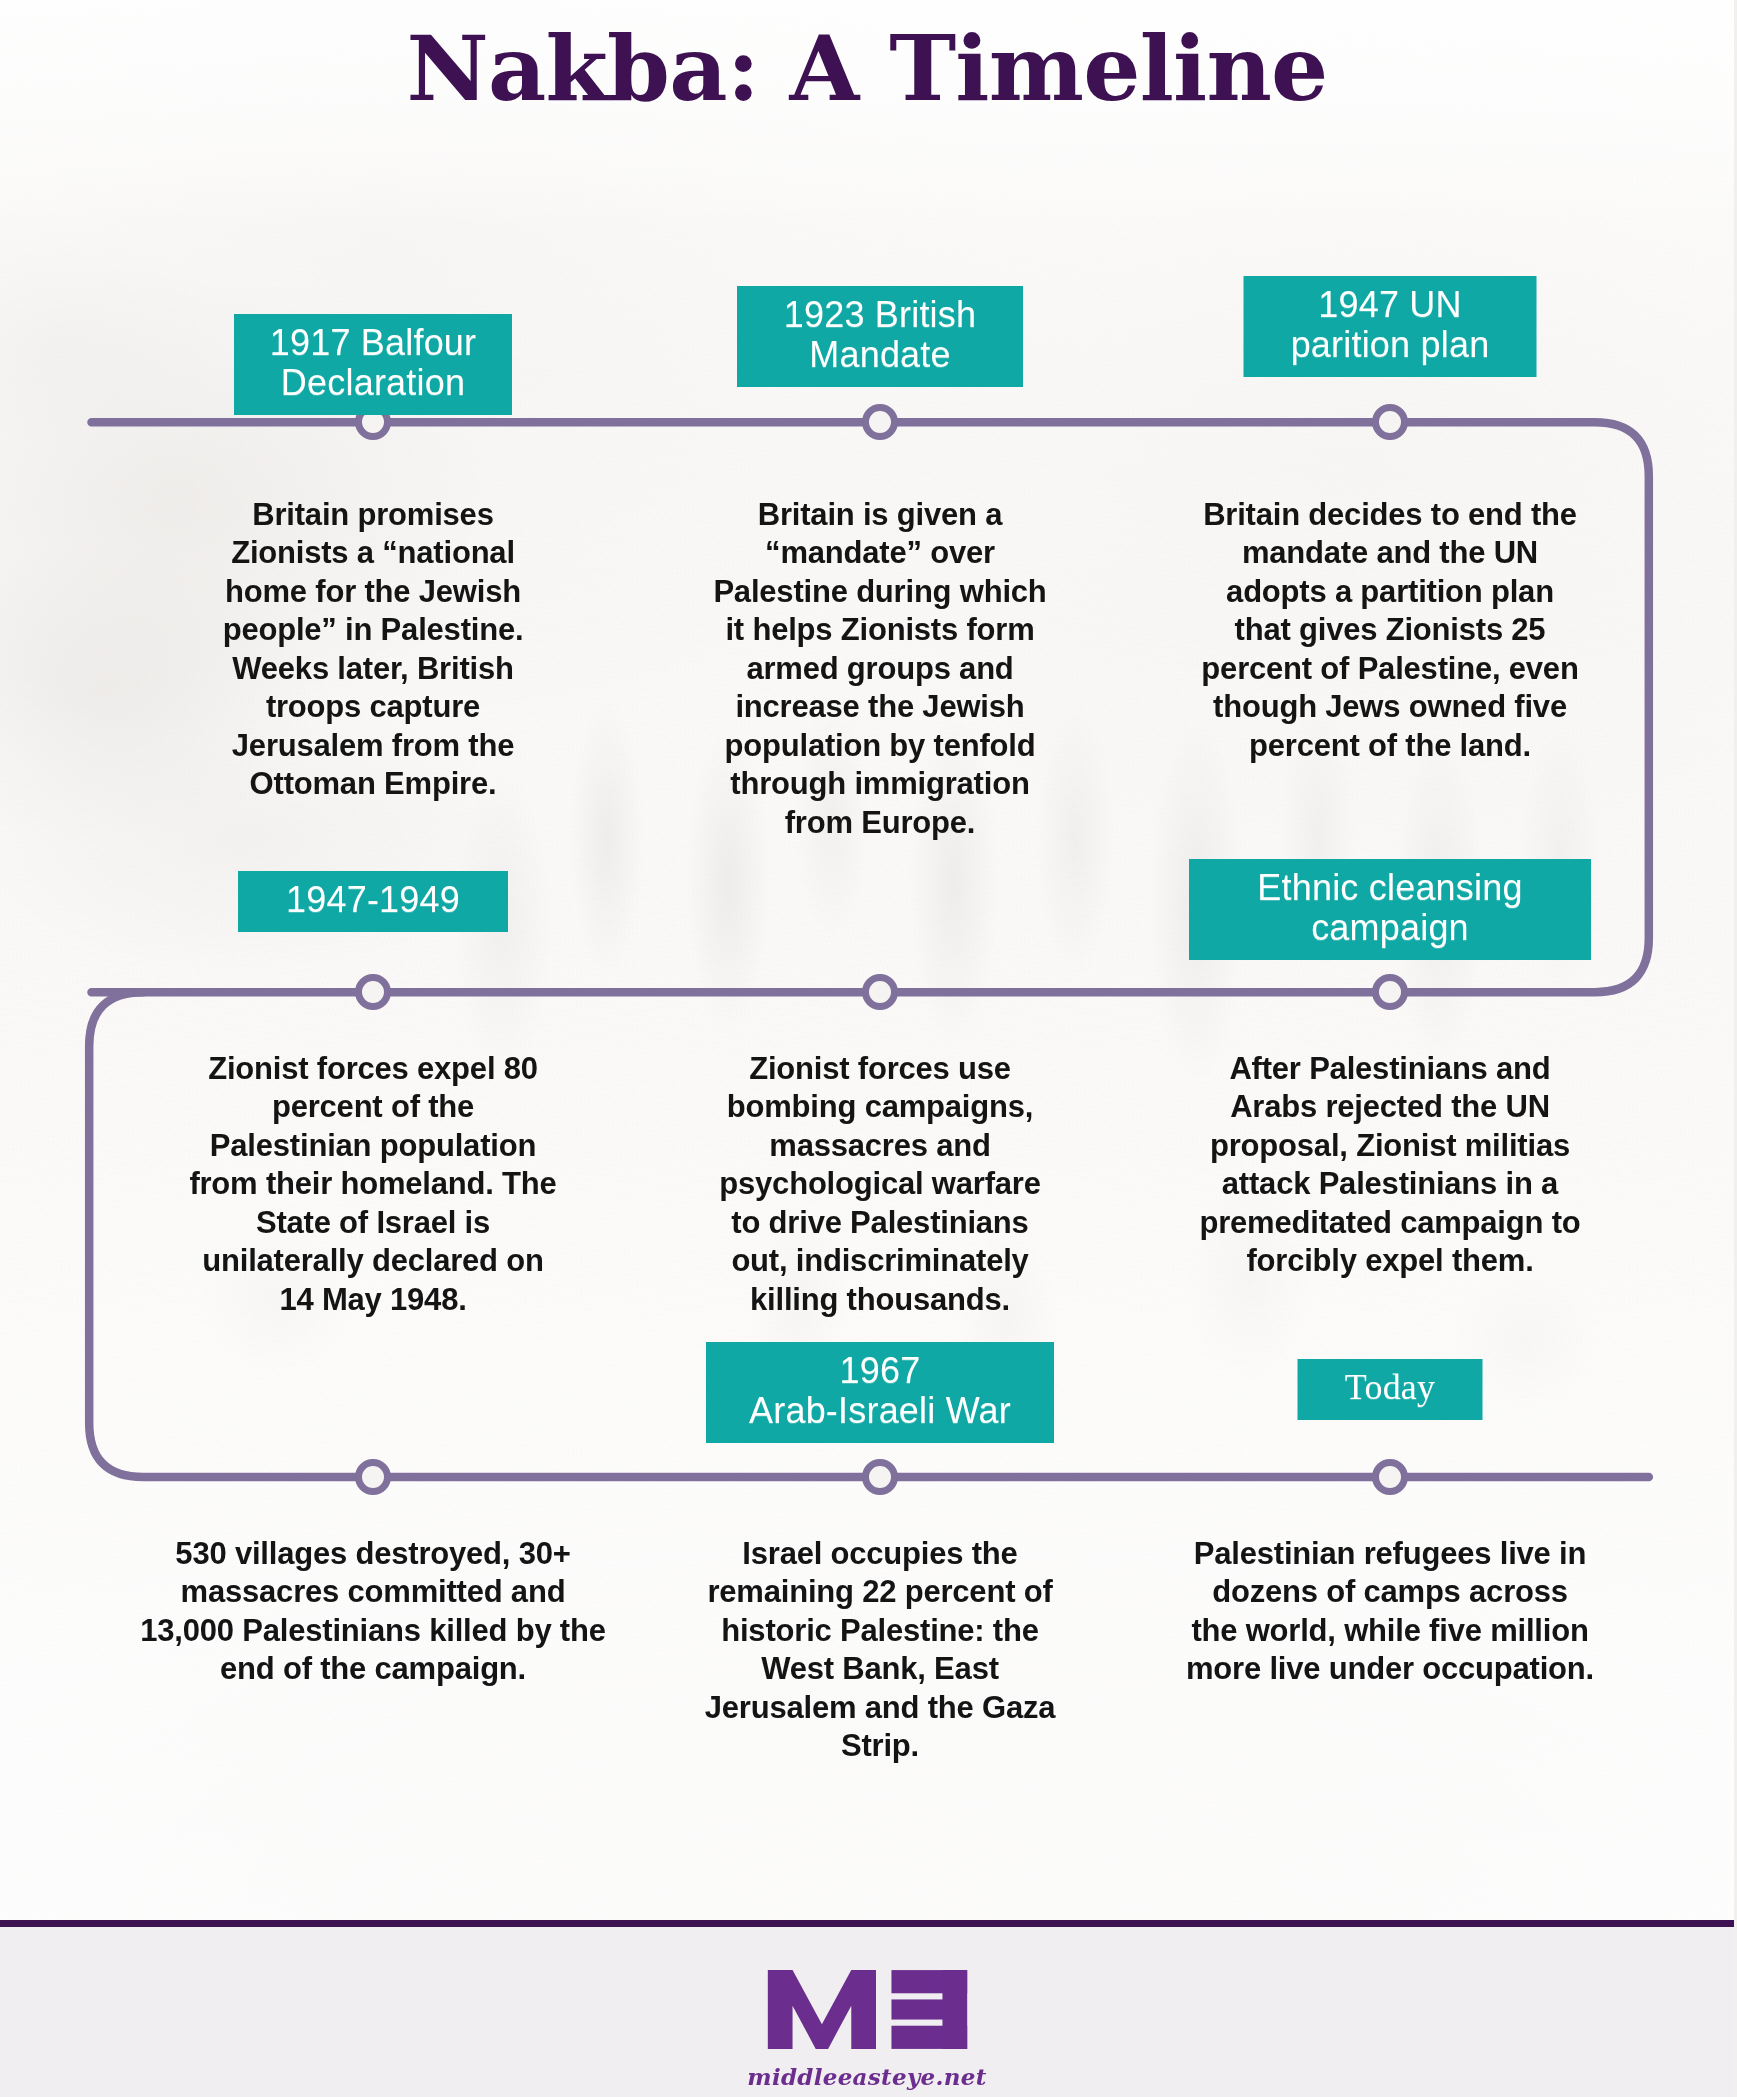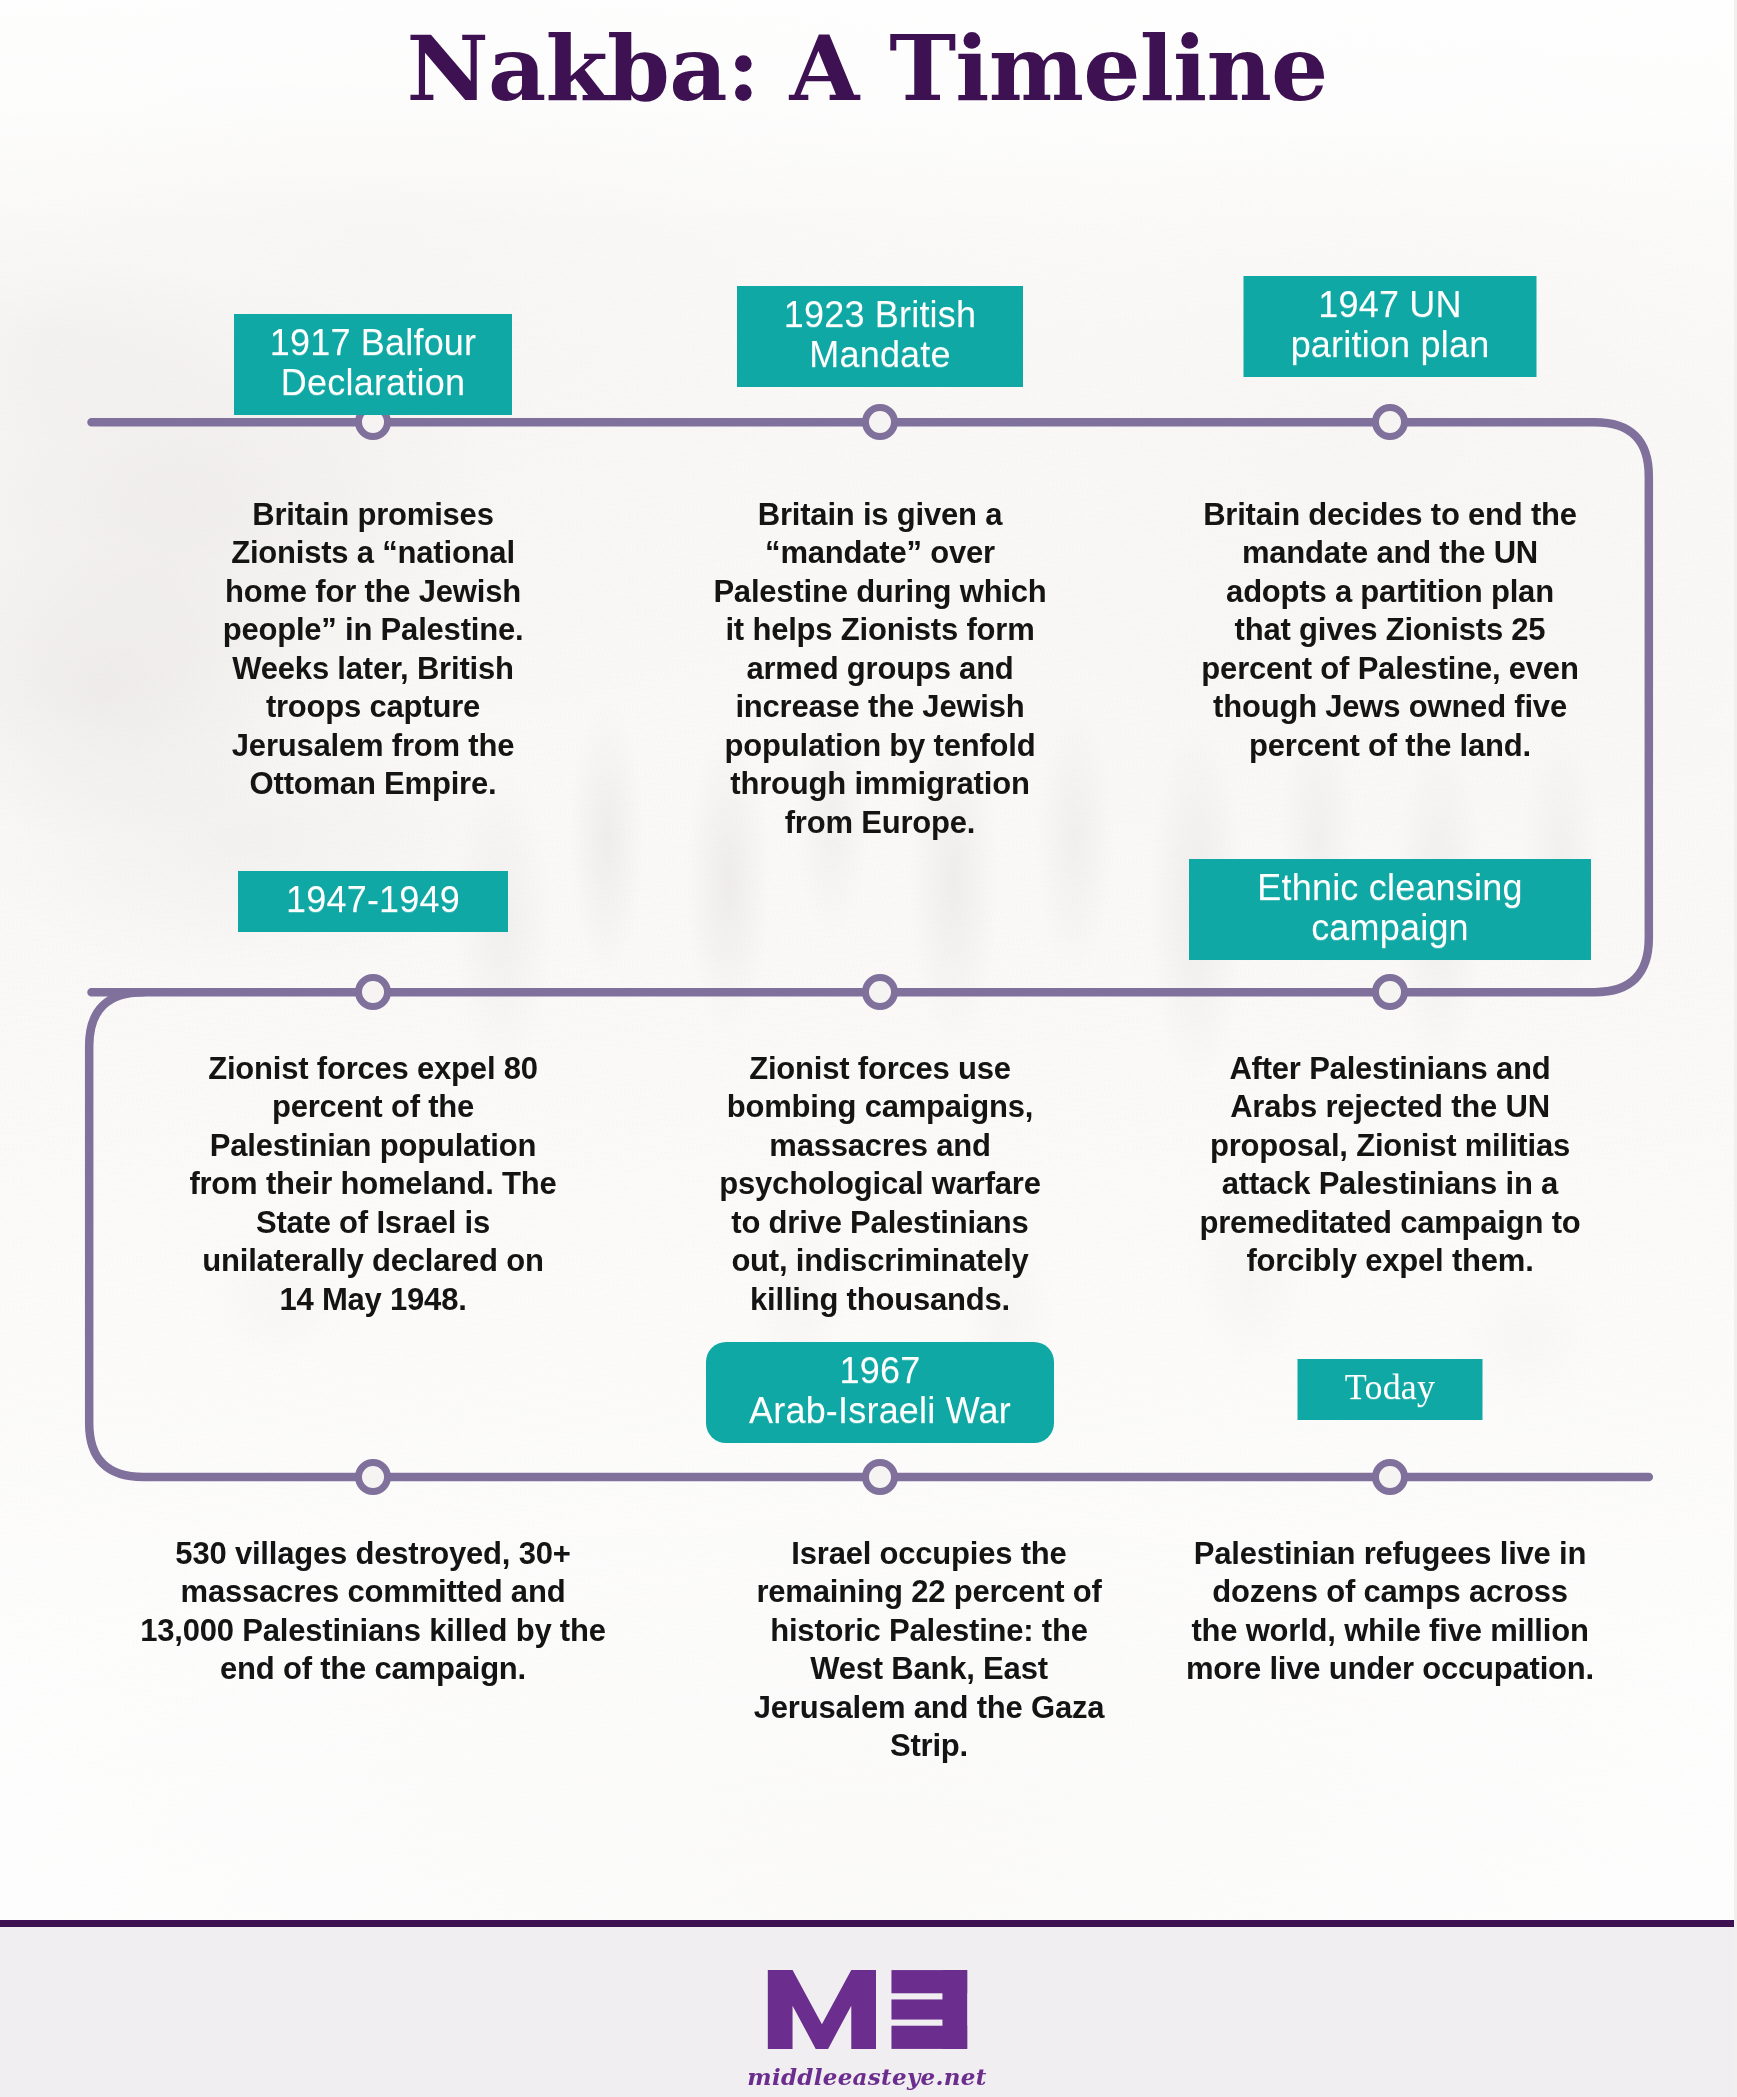--- a/index.html
+++ b/index.html
@@ -250,26 +250,26 @@
   <div class="entry" style="left:1390px; top:496px; width:386px;">Britain decides to end the mandate and the UN adopts a partition plan that gives Zionists 25 percent of Palestine, even though Jews owned five percent of the land.</div>
 
   <div class="chip" style="left:373px; top:871px; width:270px;">1947-1949</div>
   <div class="chip" style="left:1390px; top:859px; width:402px;">Ethnic cleansing
 campaign</div>
 
   <div class="entry" style="left:373px; top:1050px; width:371px;">Zionist forces expel 80 percent of the Palestinian population from their homeland. The State of Israel is unilaterally declared on 14 May 1948.</div>
   <div class="entry" style="left:880px; top:1050px; width:355px;">Zionist forces use bombing campaigns, massacres and psychological warfare to drive Palestinians out, indiscriminately killing thousands.</div>
   <div class="entry" style="left:1390px; top:1050px; width:402px;">After Palestinians and Arabs rejected the UN proposal, Zionist militias attack Palestinians in a premeditated campaign to forcibly expel them.</div>
 
-  <div class="chip" style="left:880px; top:1342px; width:348px;border-radius:20px;">1967
+  <div class="chip" style="left:880px; top:1342px; width:348px;">1967
 Arab-Israeli War</div>
   <div class="chip" style="left:1390px; top:1359px; width:185px;font-family:Liberation Serif, serif;">Today</div>
 
   <div class="entry" style="left:373px; top:1535px; width:471px;">530 villages destroyed, 30+ massacres committed and 13,000 Palestinians killed by the end of the campaign.</div>
-  <div class="entry" style="left:929px; top:1535px; width:363px;">Israel occupies the remaining 22 percent of historic Palestine: the West Bank, East Jerusalem and the Gaza Strip.</div>
+  <div class="entry" style="left:880px; top:1535px; width:363px;">Israel occupies the remaining 22 percent of historic Palestine: the West Bank, East Jerusalem and the Gaza Strip.</div>
   <div class="entry" style="left:1390px; top:1535px; width:409px;">Palestinian refugees live in dozens of camps across the world, while five million more live under occupation.</div>
 
   <div id="footer-rule"></div>
 
   <div id="footer">
     <svg id="logo-mark" width="209" height="85" viewBox="0 0 270 110" xmlns="http://www.w3.org/2000/svg" aria-hidden="true">
 
       <polygon points="6,4 38,4 76,74 114,4 146,4 146,106 114,106 114,50 84,106 68,106 38,50 38,106 6,106" fill="#6b2d8e"></polygon>
 
       <rect x="166" y="4" width="98" height="30" fill="#6b2d8e"></rect>

